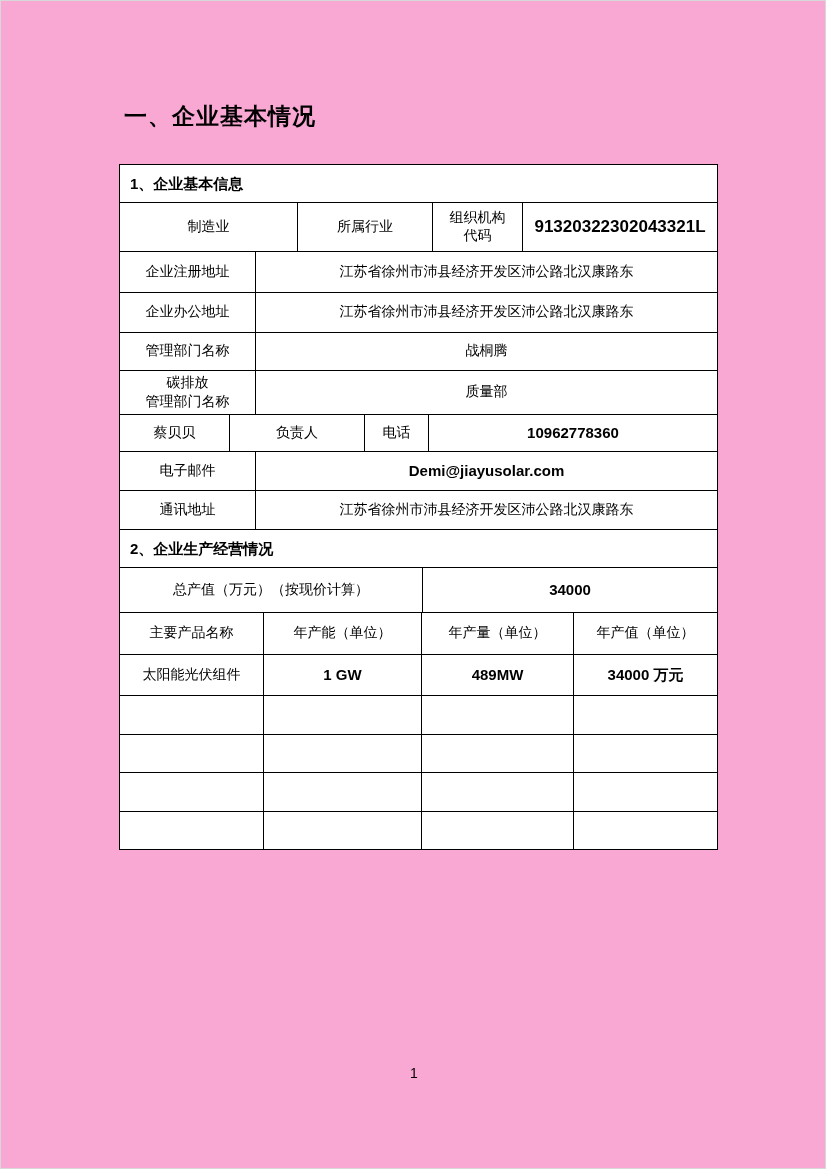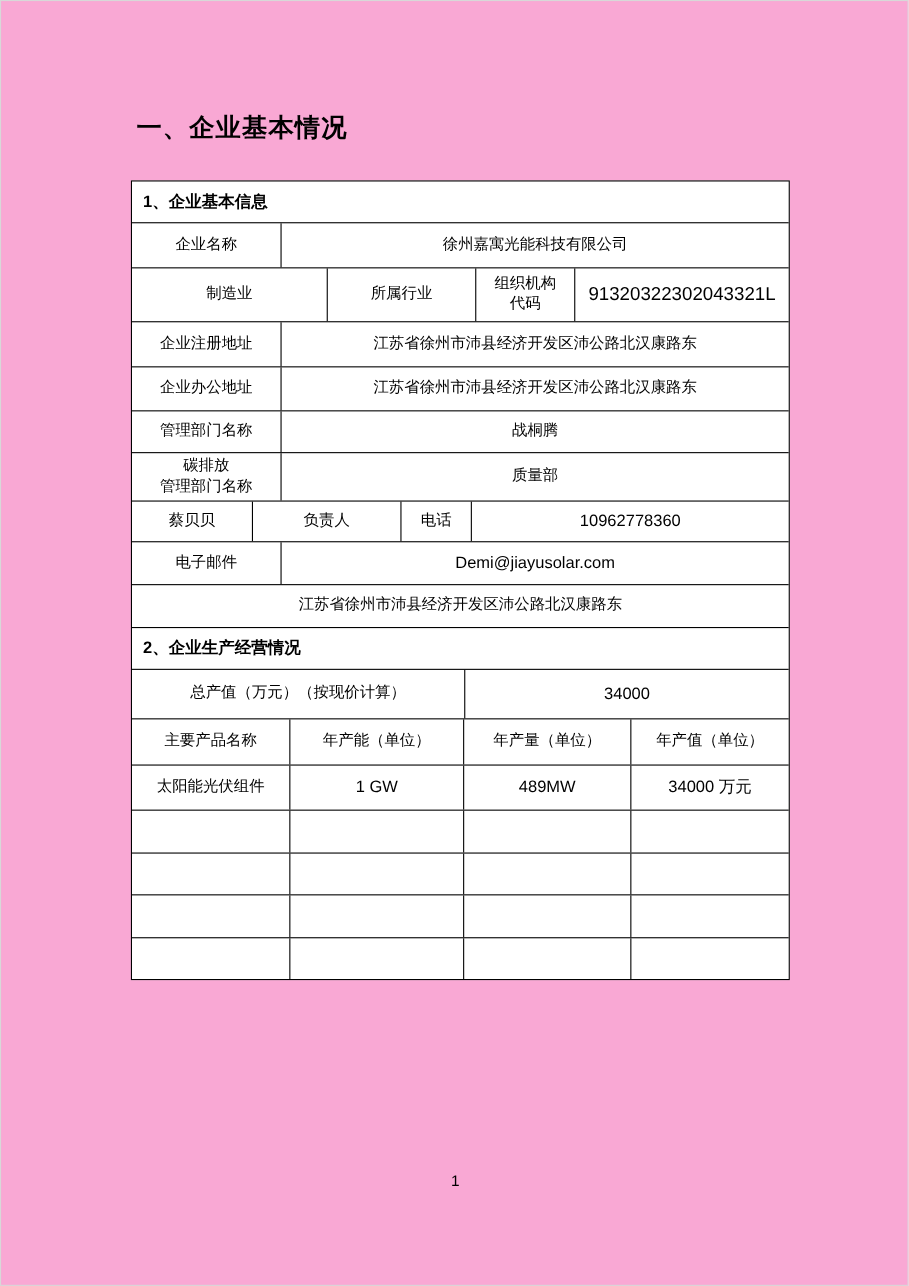--- a/index.html
+++ b/index.html
@@ -58,21 +58,21 @@
     align-items:flex-start;
     justify-content:center;
     font-weight:bold;
     font-size:15px;
     font-family:"Liberation Sans","DejaVu Sans",sans-serif;
     padding-left:10px;
     text-align:left;
   }
   .num {
     font-family:"Liberation Sans","DejaVu Sans",sans-serif;
-    font-weight:normal;
+    font-weight:bold;
   }
   .code { font-size:17px; }
   .val15 { font-size:15px; }
   
   .h37{min-height:37px} .h38{min-height:38px} .h39{min-height:39px}
   .h40{min-height:40px} .h41{min-height:41px} .h42{min-height:42px}
   .h44{min-height:44px} .h45{min-height:45px} .h49{min-height:49px}
   
   .w-label{width:135px}
   .w-industry{width:177px}
@@ -96,24 +96,20 @@
 <div class="page">
 
   <div class="doc-title">一、企业基本情况</div>
 
   <div class="tbl">
 
     <div class="row h37">
       <div class="cell sec-header grow">1、企业基本信息</div>
     </div>
 
-    <div class="row h41">
-      <div class="cell w-label">企业名称</div>
-      <div class="cell grow">徐州嘉寓光能科技有限公司</div>
-    </div>
 
     <div class="row h49">
       <div class="cell w-industry">制造业</div>
       <div class="cell w-label">所属行业</div>
       <div class="cell w-orgcode-label">
         <span>组织机构</span>
         <span>代码</span>
       </div>
       <div class="cell grow num code">91320322302043321L</div>
     </div>
@@ -147,20 +143,21 @@
       <div class="cell w-phone-label">电话</div>
       <div class="cell grow num val15">10962778360</div>
     </div>
 
     <div class="row h39">
       <div class="cell w-label">电子邮件</div>
       <div class="cell grow num val15">Demi@jiayusolar.com</div>
     </div>
 
     <div class="row h39">
+      <div class="cell w-label">通讯地址</div>
       <div class="cell grow">江苏省徐州市沛县经济开发区沛公路北汉康路东</div>
     </div>
 
     <div class="row h38">
       <div class="cell sec-header grow">2、企业生产经营情况</div>
     </div>
 
     <div class="row h45">
       <div class="cell w-output-label">总产值（万元）（按现价计算）</div>
       <div class="cell grow num val15">34000</div>

